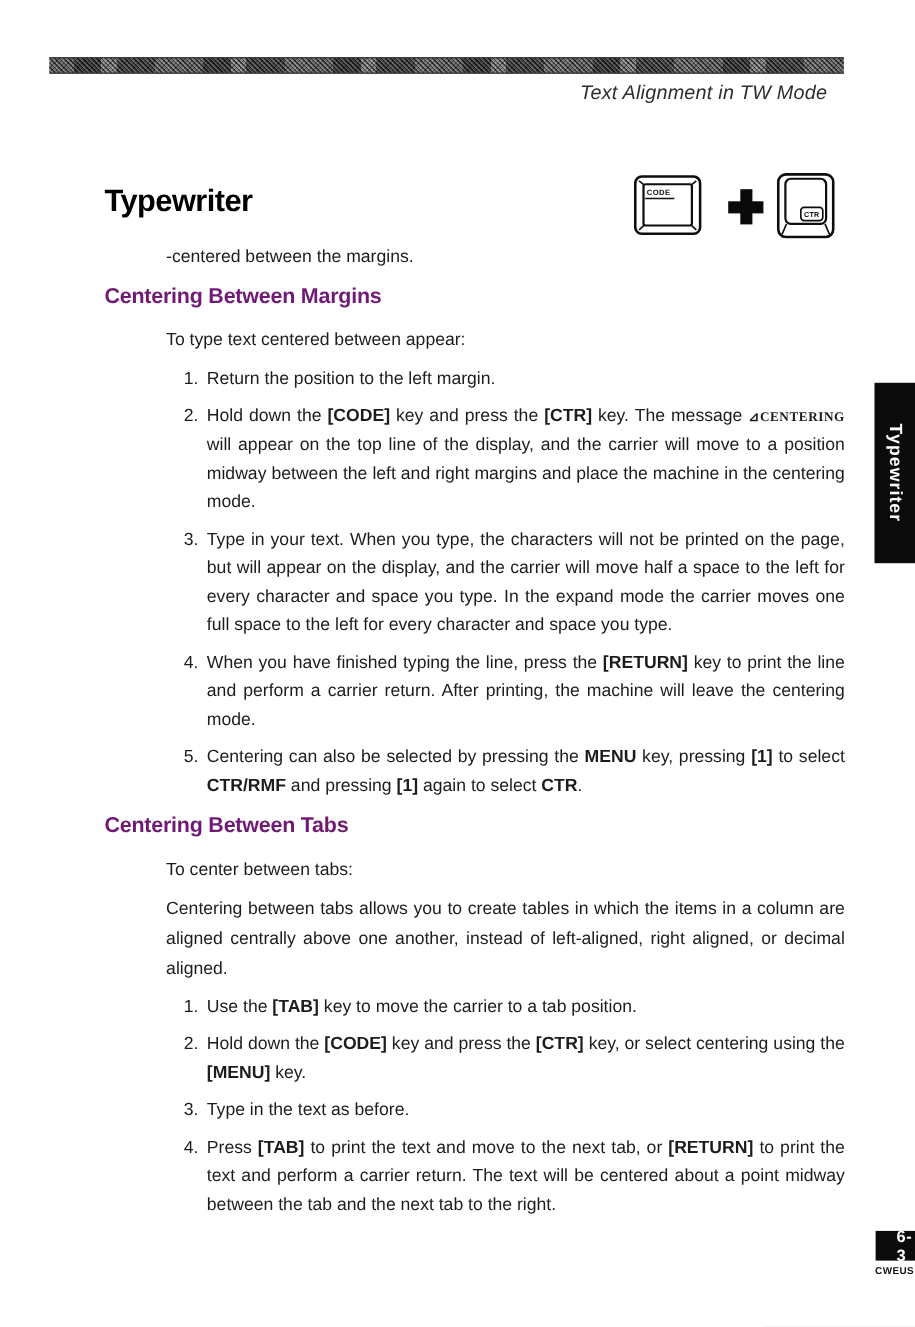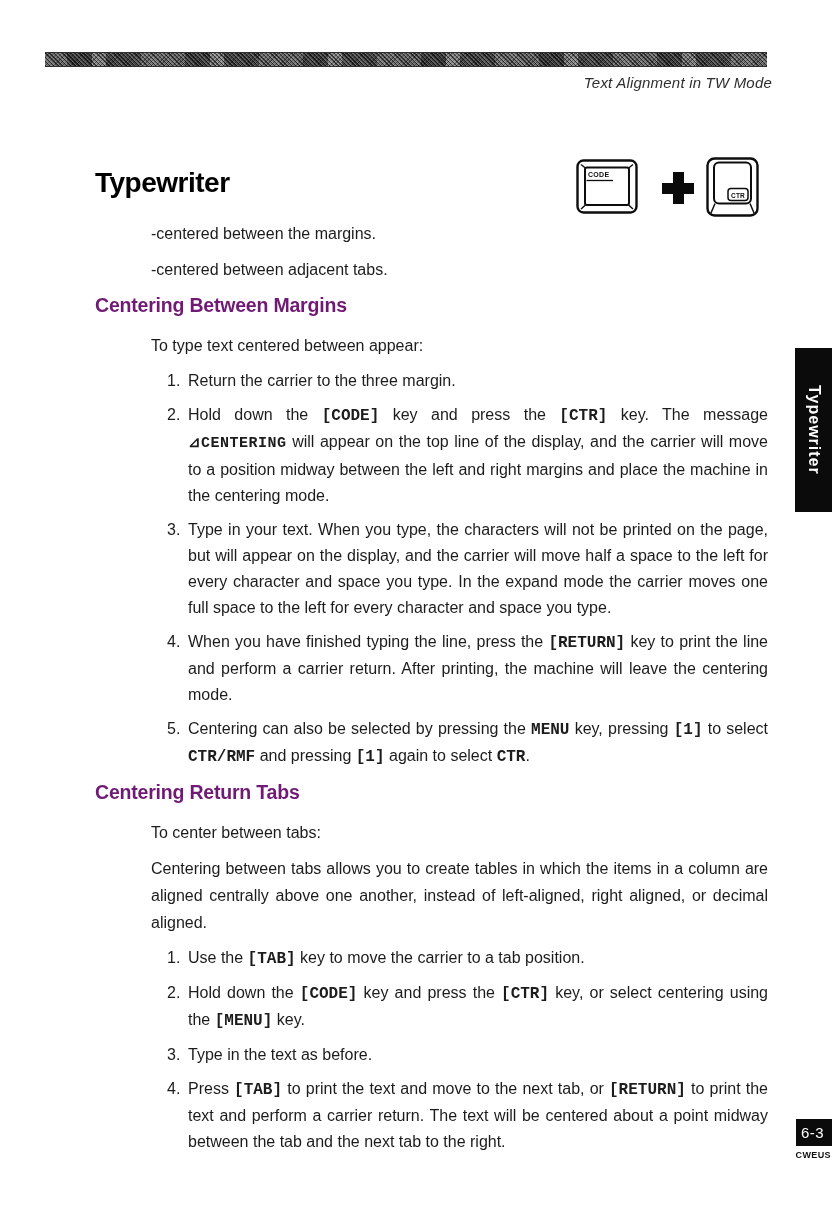--- a/index.html
+++ b/index.html
@@ -12,22 +12,22 @@
   .top-rule{
     position:absolute; left:45px; top:52px; width:722px; height:13px;
     background-color:#5a5a5a;
     background-image:
       repeating-linear-gradient(45deg, rgba(0,0,0,.55) 0 1px, rgba(255,255,255,.18) 1px 2px, transparent 2px 3px),
       repeating-linear-gradient(-45deg, rgba(0,0,0,.4) 0 1px, transparent 1px 3px),
       repeating-linear-gradient(90deg, #6e6e6e 0 22px, #3f3f3f 22px 47px, #8a8a8a 47px 61px, #4a4a4a 61px 96px, #777 96px 118px);
     border-top:1px solid #2f2f2f; border-bottom:1px solid #2f2f2f;
   }
   .running-head{
-    position:absolute; left:0; right:60px; top:74px; text-align:right;
-    font-size:15px; font-style:italic; color:#2e2e2e; letter-spacing:.2px;
+    position:absolute; left:0; right:80px; top:74px; text-align:right;
+    font-size:18px; font-style:italic; color:#2e2e2e; letter-spacing:.2px;
   }
   .page-title{
     position:absolute; left:95px; top:167px; font-size:28px; font-weight:bold;
     color:#000; letter-spacing:-0.5px;
   }
   
   .key-combo{position:absolute; left:576px; top:155px; width:192px; height:64px;}
   .key-combo svg{position:absolute;}
   .svg-code{left:0; top:4px;}
   .svg-ctr{left:130px; top:2px;}
@@ -44,36 +44,36 @@
   .sec-head{
     font-size:19.5px; font-weight:bold; color:#701a75; letter-spacing:-0.2px;
     margin:9px 0 14px -56px; line-height:26px;
   }
   .olist{margin:0;}
   .li{display:flex; margin:0 0 8px 0;}
   .li-num{flex:none; width:37px; padding-left:16px; box-sizing:border-box;
     font-size:16px; line-height:26px;}
   .li-text{flex:1; font-size:16px; line-height:26px; text-align:justify;}
   .seg-n{font-weight:normal;}
-  .seg-b{font-weight:bold;font-family:Liberation Mono, monospace;}
-  .seg-lcd{font-family:Liberation Mono, monospace; font-weight:bold; letter-spacing:.5px; font-size:15px;}
+  .seg-b{font-weight:bold;}
+  .seg-lcd{font-family:Liberation Serif, serif; font-weight:bold; letter-spacing:.5px; font-size:12px;}
 
   
   .side-tab{
     position:absolute; right:0; top:348px; width:37px; height:164px;
     background:#0b0b0b; color:#fff; display:flex; align-items:center; justify-content:center;
   }
   .side-tab span{
     writing-mode:vertical-rl; font-size:16px; font-weight:bold; letter-spacing:1px;
   }
   
   .page-badge{
     position:absolute; right:0; top:1119px; width:36px; height:27px;
-    background:#0b0b0b; color:#fff; font-weight:normal; font-size:15px;
-    display:flex; align-items:center; justify-content:flex-start; padding-left:5px; box-sizing:border-box;
+    background:#0b0b0b; color:#fff; font-weight:bold; font-size:15px;
+    display:flex; align-items:center; justify-content:flex-start; padding-left:19px; box-sizing:border-box;
     letter-spacing:.5px;
   }
   .doc-code{
     position:absolute; right:1px; top:1150px; font-size:9px; font-weight:bold;
     color:#111; letter-spacing:.4px;
   }
 </style>
 </head>
 <body>
 
@@ -104,50 +104,49 @@
       <line class="k" x1="44" y1="46.5" x2="48" y2="56" stroke-width="1.5"></line>
       <rect class="k" x="22" y="31.5" width="20" height="12" rx="3" stroke-width="1.5"></rect>
       <text x="25" y="40.5" font-size="6.5" letter-spacing="0.2">CTR</text>
     </svg>
   </div>
 
   <div class="col">
 
 
     <p class="para">-centered between the margins.</p>
-    <p class="para">-centered between adjacent tabs.</p>
 
     <div class="sec-head">Centering Between Margins</div>
 
     <p class="para">To type text centered between appear:</p>
 
     <div class="olist">
       <div class="li">
         <span class="li-num">1.</span>
-        <div class="li-text"><span class="seg-n">Return the carrier to the three margin.</span></div>
+        <div class="li-text"><span class="seg-n">Return the position to the left margin.</span></div>
       </div>
       <div class="li">
         <span class="li-num">2.</span>
         <div class="li-text"><span class="seg-n">Hold down the </span><span class="seg-b">[CODE]</span><span class="seg-n"> key and press the </span><span class="seg-b">[CTR]</span><span class="seg-n"> key. The message </span><span class="seg-lcd">⊿CENTERING</span><span class="seg-n"> will appear on the top line of the display, and the carrier will move to a position midway between the left and right margins and place the machine in the centering mode.</span></div>
       </div>
       <div class="li">
         <span class="li-num">3.</span>
         <div class="li-text"><span class="seg-n">Type in your text. When you type, the characters will not be printed on the page, but will appear on the display, and the carrier will move half a space to the left for every character and space you type. In the expand mode the carrier moves one full space to the left for every character and space you type.</span></div>
       </div>
       <div class="li">
         <span class="li-num">4.</span>
         <div class="li-text"><span class="seg-n">When you have finished typing the line, press the </span><span class="seg-b">[RETURN]</span><span class="seg-n"> key to print the line and perform a carrier return. After printing, the machine will leave the centering mode.</span></div>
       </div>
       <div class="li">
         <span class="li-num">5.</span>
         <div class="li-text"><span class="seg-n">Centering can also be selected by pressing the </span><span class="seg-b">MENU</span><span class="seg-n"> key, pressing </span><span class="seg-b">[1]</span><span class="seg-n"> to select </span><span class="seg-b">CTR/RMF</span><span class="seg-n"> and pressing </span><span class="seg-b">[1]</span><span class="seg-n"> again to select </span><span class="seg-b">CTR</span><span class="seg-n">.</span></div>
       </div>
     </div>
 
-    <div class="sec-head">Centering Return Tabs</div>
+    <div class="sec-head">Centering Between Tabs</div>
 
     <p class="para">To center between tabs:</p>
 
     <p class="para just">Centering between tabs allows you to create tables in which the items in a column are aligned centrally above one another, instead of left-aligned, right aligned, or decimal aligned.</p>
 
     <div class="olist">
       <div class="li">
         <span class="li-num">1.</span>
         <div class="li-text"><span class="seg-n">Use the </span><span class="seg-b">[TAB]</span><span class="seg-n"> key to move the carrier to a tab position.</span></div>
       </div>

